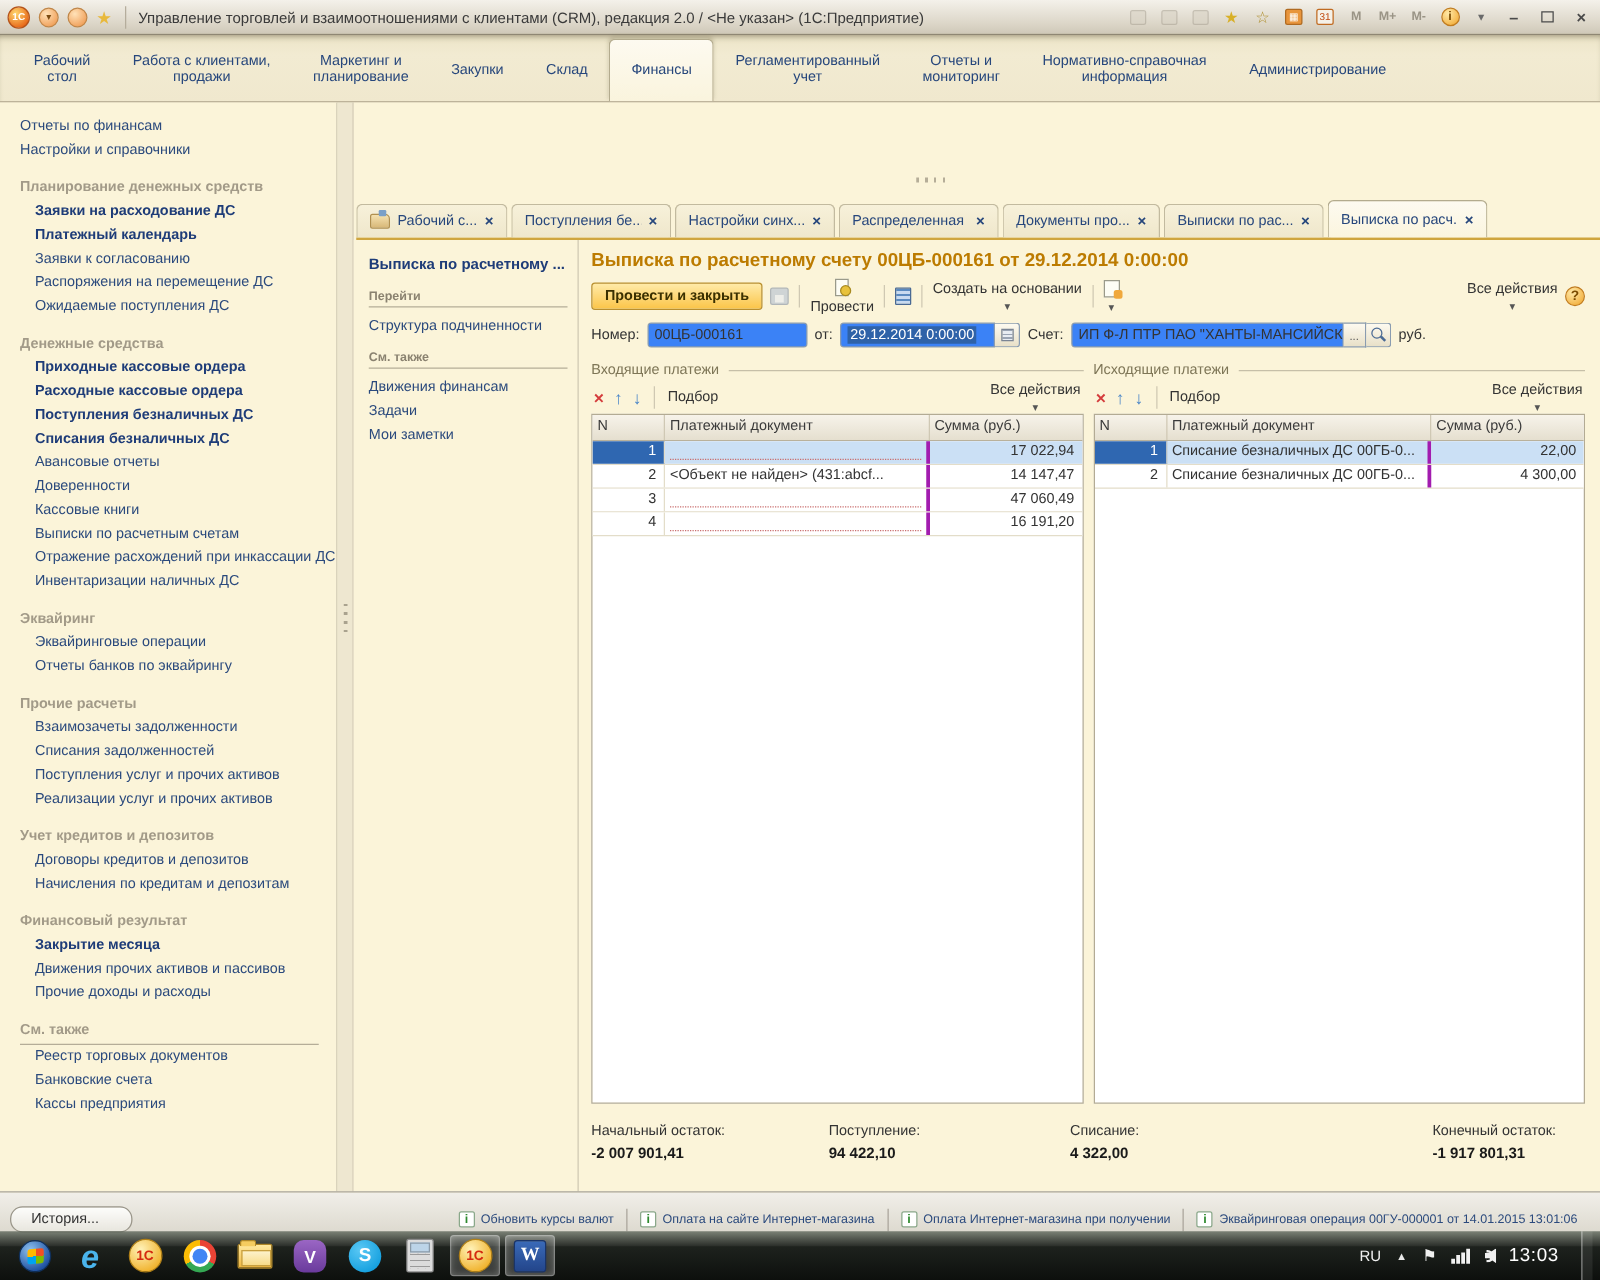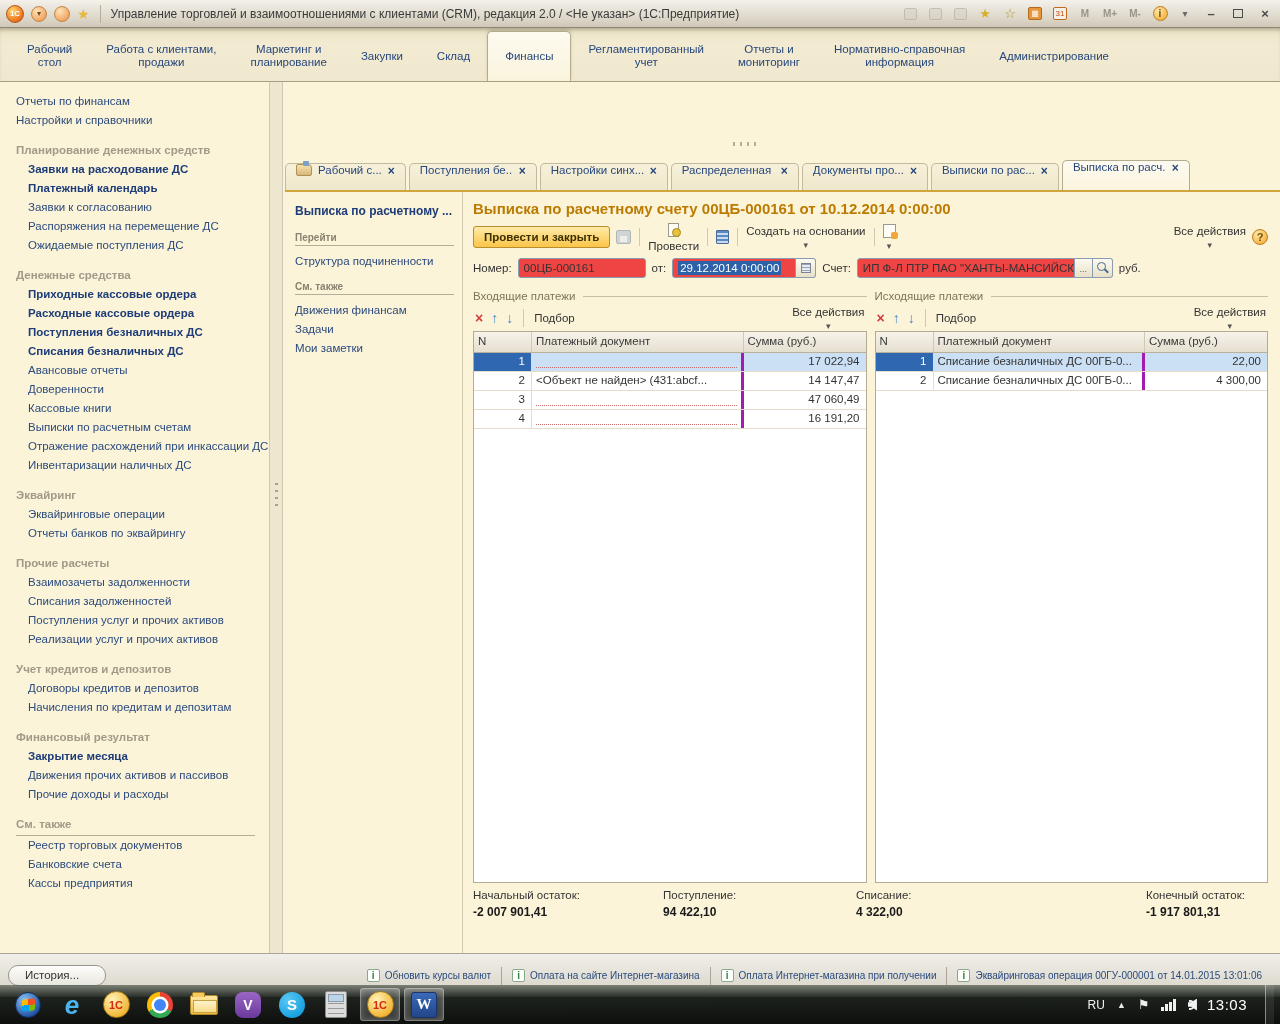--- a/index.html
+++ b/index.html
@@ -63,21 +63,21 @@
   .splitter-v::after { content:""; position:absolute; left:5px; top:46%; width:3px; height:26px;
     background:repeating-linear-gradient(#a9a28e 0 2px, transparent 2px 7px); }
 
   .main { flex:1; position:relative; background:#fbf4d9; }
   .grip-h { position:absolute; top:60px; left:450px; width:26px; height:4px;
     background:repeating-linear-gradient(90deg,#b5ad98 0 2px, transparent 2px 7px); }
 
   
   .doctabs { position:absolute; top:78px; left:2px; right:0; height:32px; display:flex;
     align-items:flex-end; border-bottom:2px solid #cfa53e; padding-right:26px; }
-  .dtab { display:flex; gap:6px; height:27px; padding:0 10px;
+  .dtab { display:flex; align-items:center; gap:6px; height:27px; padding:0 10px;
     background:linear-gradient(#f7f1da,#efe7cb); border:1px solid #c2ba9f; border-bottom:none;
     border-radius:5px 5px 0 0; margin-right:3px; font-size:11.5px; color:#27477c; max-width:128px; cursor:pointer; }
   .dtab.active { background:linear-gradient(#fdfaf0,#fbf5de); height:30px; border-color:#b3ab8e; }
   .dtab .lbl { white-space:nowrap; overflow:hidden; }
   .dtab .x { color:#27477c; font-weight:bold; font-size:12px; }
   .dtab-icon { width:16px; height:12px; background:linear-gradient(#f5e2b0,#d8b878); border:1px solid #b09050;
     border-radius:2px 4px 2px 2px; position:relative; flex:none; }
   .dtab-icon::after { content:""; position:absolute; right:2px; top:-4px; width:6px; height:5px;
     background:#7aa0c8; border-radius:1px; }
   .dtabs-more { position:absolute; right:4px; bottom:4px; width:20px; height:20px; border-radius:50%;
@@ -113,21 +113,21 @@
   .ico-docplus { width:13px; height:14px; background:#fdfdf5; border:1px solid #9a9a8a; position:relative; }
   .ico-docplus::after { content:""; position:absolute; right:-3px; bottom:-2px; width:7px; height:7px;
     background:#f0a83c; border-radius:2px; }
   .ico-help { width:16px; height:16px; border-radius:50%;
     background:radial-gradient(circle at 35% 30%, #ffe9a8, #f0a428); border:1px solid #c07c20;
     color:#7a4a00; font-weight:bold; font-size:11px; display:flex; align-items:center; justify-content:center; }
   .spacer { flex:1; }
 
   .fieldrow { display:flex; align-items:center; gap:6px; height:30px; margin-top:2px; }
   .flabel { font-size:11.5px; color:#333; }
-  .input { background:#ef4444; border:1px solid #8a9cb0; border-radius:3px; height:20px;
+  .input { background:#3b82f6; border:1px solid #8a9cb0; border-radius:3px; height:20px;
     font-size:11.5px; padding:2px 5px; display:flex; align-items:center; overflow:hidden; white-space:nowrap; }
   .inp-number { width:128px; }
   .inp-date-wrap { display:flex; align-items:center; }
   .inp-date { width:124px; border-radius:3px 0 0 3px; }
   .inp-date .selected { background:#2e62a8; color:#fff; padding:1px 2px; }
   .btn-cal { width:20px; height:20px; border:1px solid #8a9cb0; border-left:none; border-radius:0 3px 3px 0;
     background:linear-gradient(#fdfaf0,#e8e0c8); display:flex; align-items:center; justify-content:center; }
   .cal-glyph { width:10px; height:10px; background:repeating-linear-gradient(#9aa4b4 0 1px, #e8ecf2 1px 3px); border:1px solid #7a8494; }
   .inp-account { width:218px; border-radius:3px 0 0 3px; }
   .btn-dots { width:18px; height:20px; border:1px solid #8a9cb0; border-left:none;
@@ -155,21 +155,21 @@
   .th-sum { width:122px; }
   .trow { display:flex; height:19px; border-bottom:1px solid #e3ddc9; background:#fff; font-size:11.5px; }
   .td { padding:2px 4px 0; overflow:hidden; white-space:nowrap; }
   .td-n { width:58px; text-align:right; border-right:1px solid #e3ddc9; padding-right:6px; }
   .td-doc { flex:1; border-right:3px solid #a21caf; }
   .td-sum { width:122px; text-align:right; padding-right:6px; }
   .trow.sel .td-n { background:#2f67b1; color:#fff; }
   .trow.sel .td-doc, .trow.sel .td-sum { background:#cbe0f5; }
   .dotline { border-bottom:1px dotted #c96f6f; height:13px; }
 
-  .totals { display:flex; margin-top:6px; font-size:11.5px; }
+  .totals { display:flex; margin-top:16px; font-size:11.5px; }
   .total-cell { display:flex; flex-direction:column; gap:4px; }
   .total-cell .val { font-weight:bold; color:#1a1a1a; font-size:12px; }
   .tc1 { width:190px; } .tc2 { width:193px; } .tc3 { width:290px; } .tc4 { flex:1; }
 
   
   .statusbar { position:absolute; top:953px; left:0; right:0; height:44px;
     background:linear-gradient(#f1efe9,#d6d2c6); border-top:1px solid #a8a49a;
     display:flex; align-items:center; padding:0 8px; gap:16px; }
   .btn-history { background:linear-gradient(#fdfdfb,#e8e6de); border:1px solid #9a968a; border-radius:10px;
     padding:3px 26px 4px 16px; font-size:11.5px; color:#333; }
@@ -377,21 +377,21 @@
           <div class="in-title">Выписка по расчетному ...</div>
         <div class="in-header">Перейти</div>
             <div class="in-item">Структура подчиненности</div>
             <div class="in-header">См. также</div>
             <div class="in-item">Движения финансам</div>
             <div class="in-item">Задачи</div>
             <div class="in-item">Мои заметки</div>
           </div>
 
         <div class="formarea">
-          <div class="form-title">Выписка по расчетному счету 00ЦБ-000161 от 10.12.2014 0:00:00</div>
+          <div class="form-title">Выписка по расчетному счету 00ЦБ-000161 от 29.12.2014 0:00:00</div>
 
           <div class="toolbar">
             <button class="btn-primary">Провести и закрыть</button>
             <span class="ico-floppy"></span>
             <span class="tool-sep"></span>
             <span class="tool-lbl">
                 <span class="ico-post"></span>
                 <span>Провести</span>
               </span>
             <span class="tool-sep"></span>

